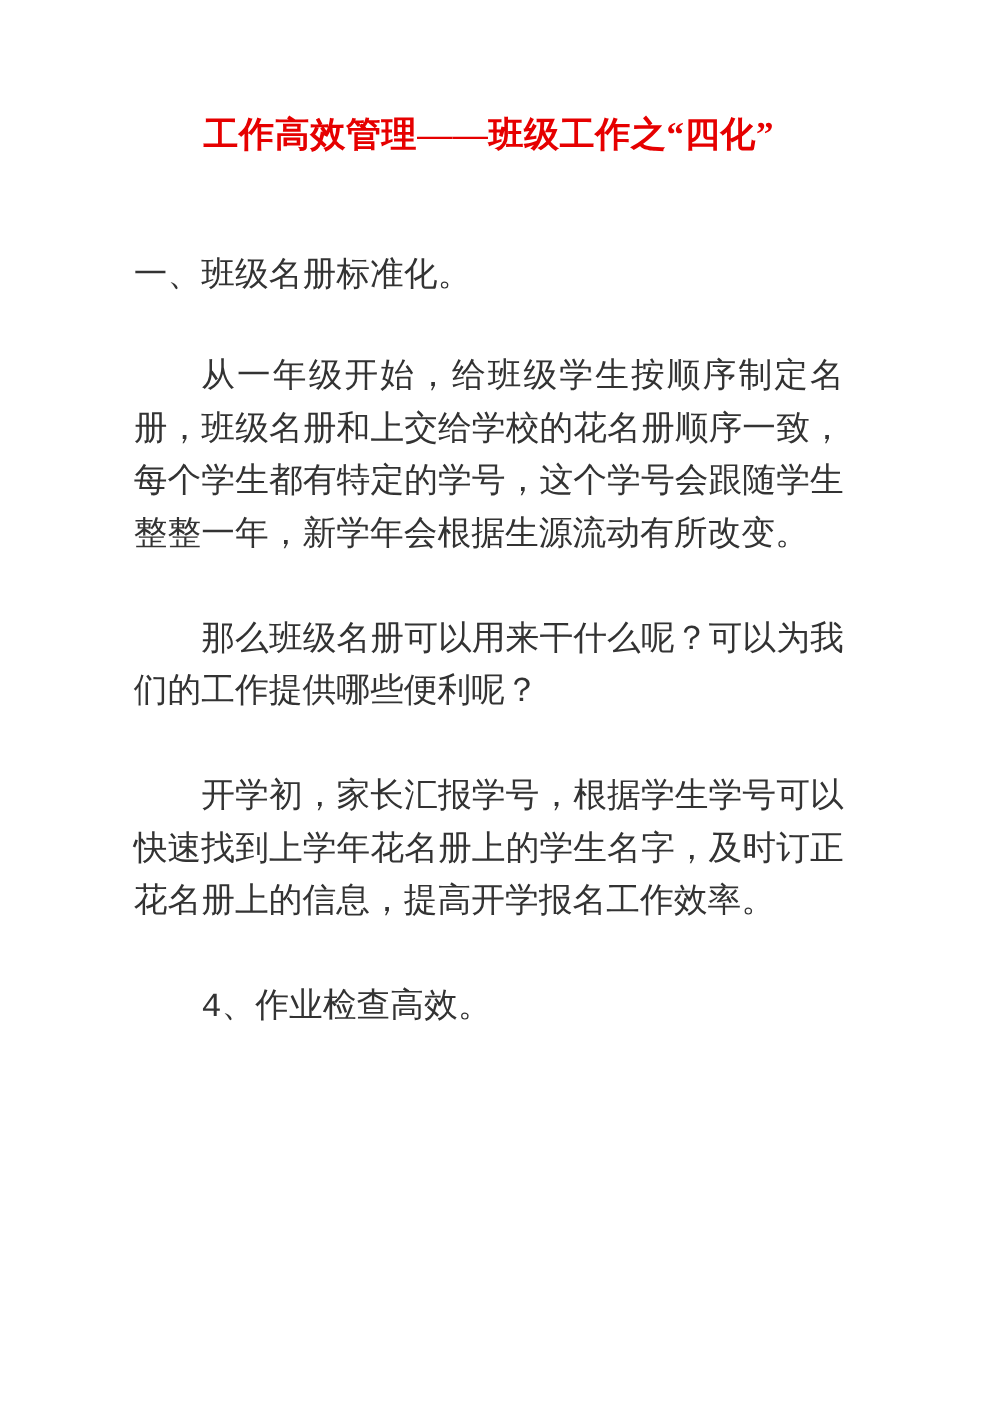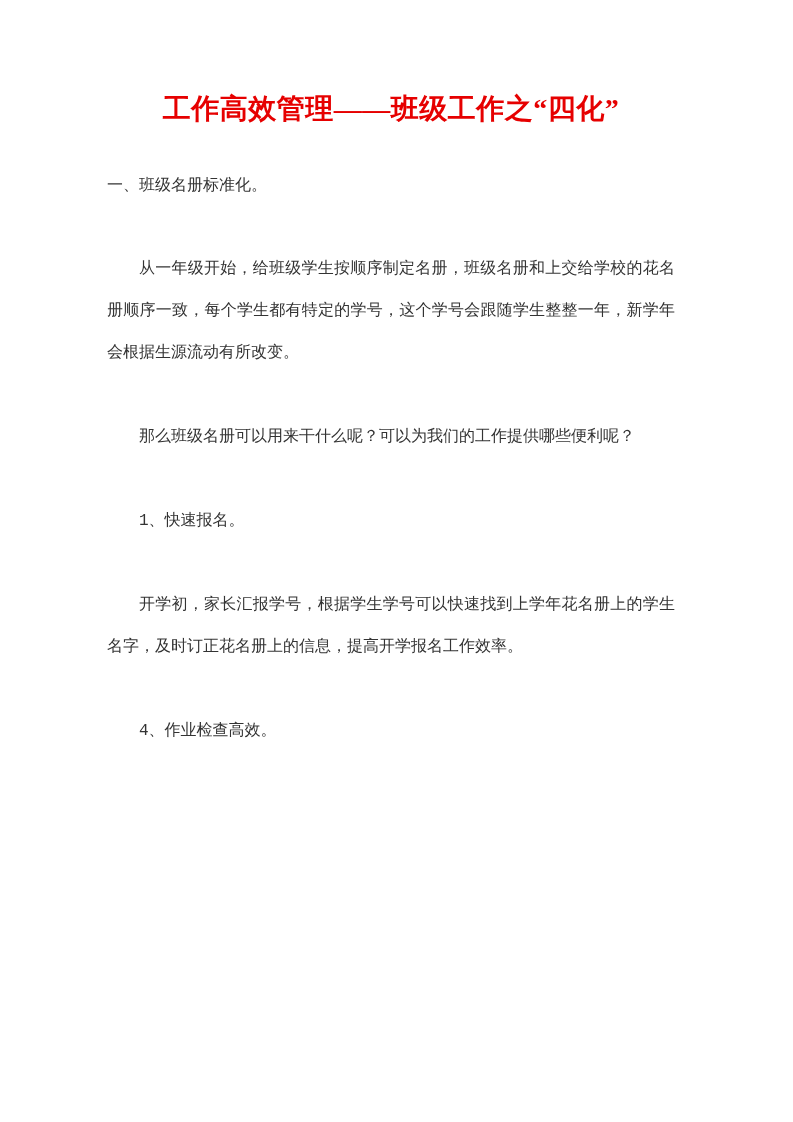--- a/index.html
+++ b/index.html
@@ -12,32 +12,32 @@
       width: 793px;
       height: 1122px;
       box-sizing: border-box;
       background: #ffffff;
       padding: 88px 118px 0 107px;
       overflow: hidden;
       font-family: "Liberation Serif", "DejaVu Serif", serif;
       color: #333333;
     }
     .doc-title {
-      margin: 0 0 34px 0;
+      margin: 0 0 68px 0;
       font-size: 28px;
       line-height: 42px;
       font-weight: bold;
       text-align: center;
       color: #e60000;
       letter-spacing: 0.5px;
       white-space: nowrap;
     }
     .para {
       margin: 0 0 42px 0;
-      font-size: 16px;
+      font-size: 27px;
       line-height: 42px;
       text-align: justify;
       text-justify: inter-ideograph;
       word-break: break-all;
     }
     .para.indent {
       text-indent: 2em;
       font-family: Liberation Mono, monospace;
     }
   </style>
@@ -46,19 +46,18 @@
 
 <div class="page">
   <h1 class="doc-title">工作高效管理——班级工作之“四化”</h1>
 
   <p class="para">一、班级名册标准化。</p>
 
   <p class="para indent">从一年级开始，给班级学生按顺序制定名册，班级名册和上交给学校的花名册顺序一致，每个学生都有特定的学号，这个学号会跟随学生整整一年，新学年会根据生源流动有所改变。</p>
 
   <p class="para indent">那么班级名册可以用来干什么呢？可以为我们的工作提供哪些便利呢？</p>
 
-  <p class="para indent">1、快速报名。</p>
 
   <p class="para indent">开学初，家长汇报学号，根据学生学号可以快速找到上学年花名册上的学生名字，及时订正花名册上的信息，提高开学报名工作效率。</p>
 
   <p class="para indent">4、作业检查高效。</p>
 
 </div>
 
 </body></html>

